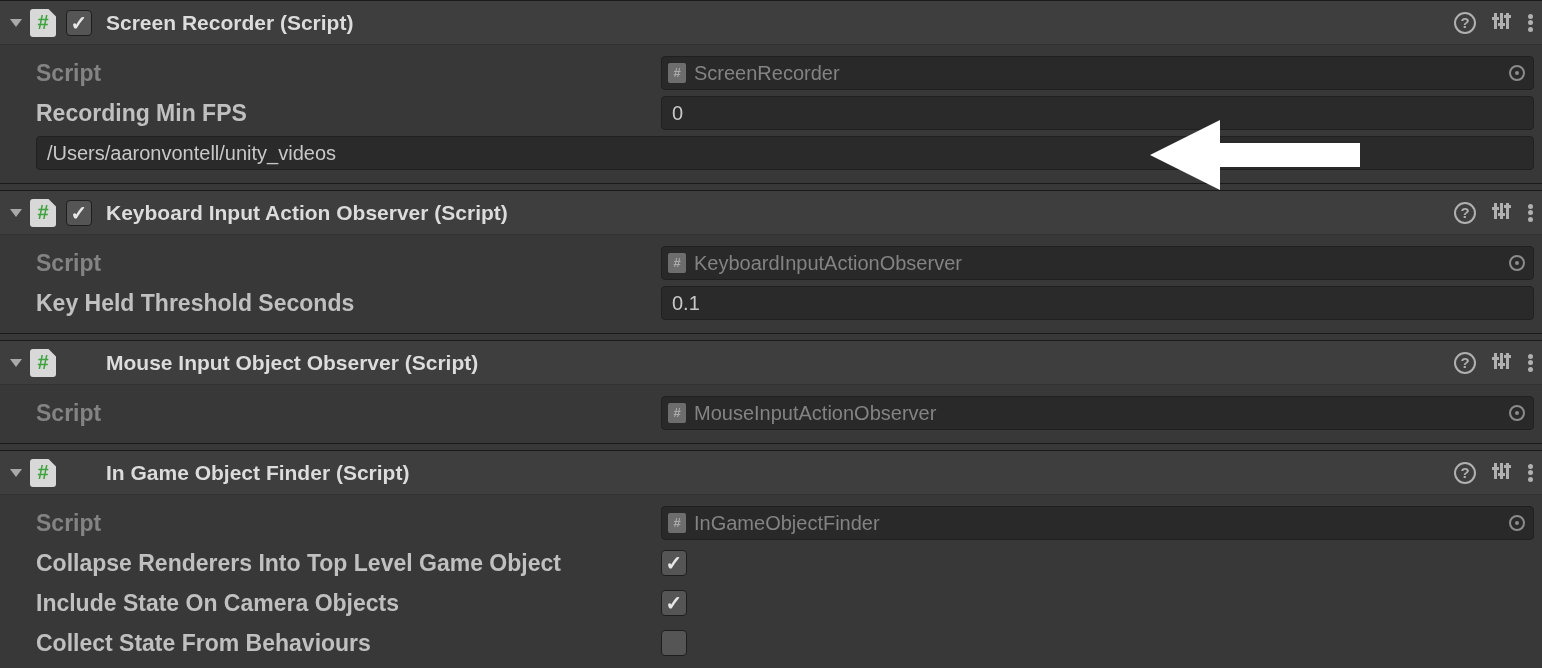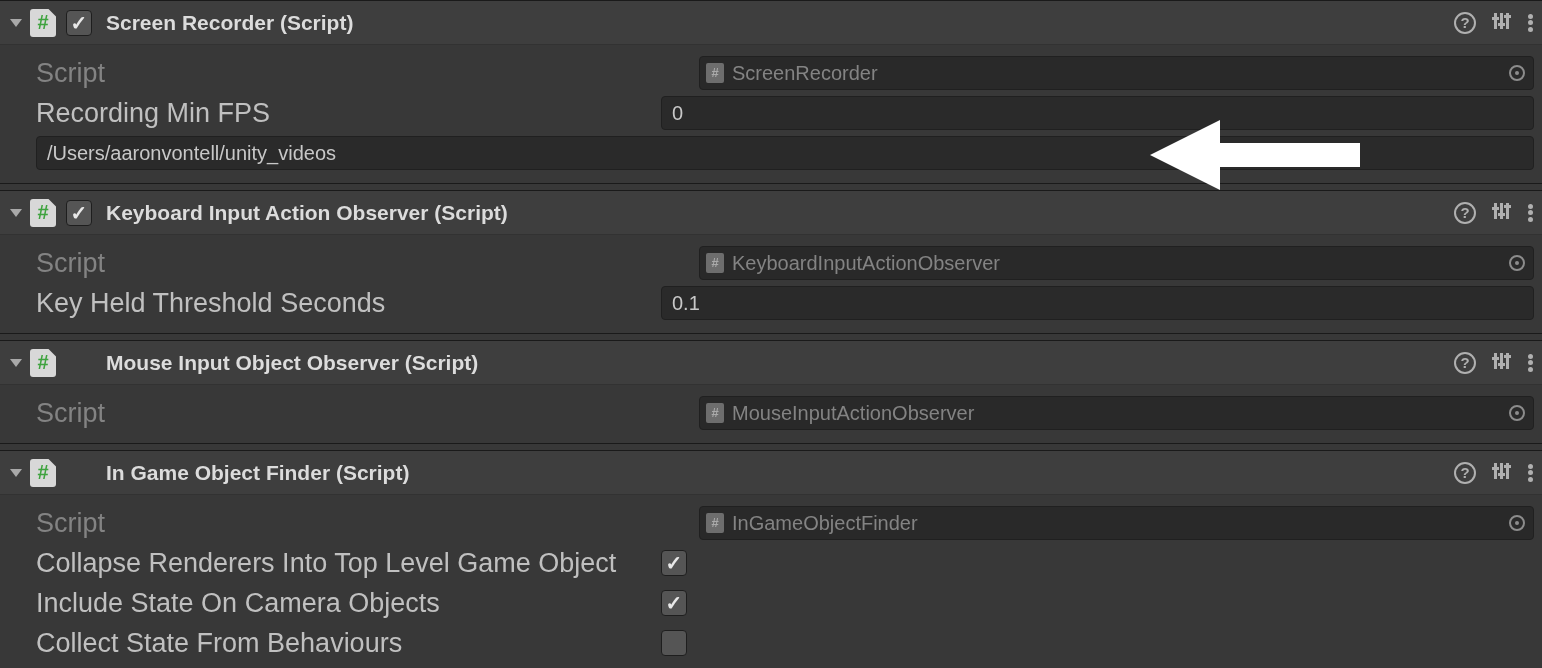--- a/index.html
+++ b/index.html
@@ -142,22 +142,23 @@
   }
   .prop-row {
     display: flex;
     align-items: center;
     min-height: 40px;
     padding: 2px 0;
   }
   .prop-label {
     flex: 0 0 625px;
     color: #c0c0c0;
-    font-size: 27px;
+    font-size: 23px;
     padding-left: 0;
+    font-weight: bold;
   }
   .prop-label.dim {
     color: #838383;
   }
   .prop-value {
     flex: 1;
     display: flex;
     align-items: center;
   }
   .field {
@@ -177,21 +178,20 @@
     background: #292929;
     border: 1px solid #202020;
     border-radius: 4px;
     height: 34px;
     display: flex;
     align-items: center;
     padding: 0 6px 0 6px;
     color: #838383;
     font-size: 20px;
     position: relative;
-    margin-left: 38px;
   }
   .obj-field .mini-icon {
     width: 18px; height: 20px;
     background: #6d6d6d;
     border-radius: 2px;
     position: relative;
     margin-right: 8px;
     flex-shrink: 0;
   }
   .obj-field .mini-icon::after {

